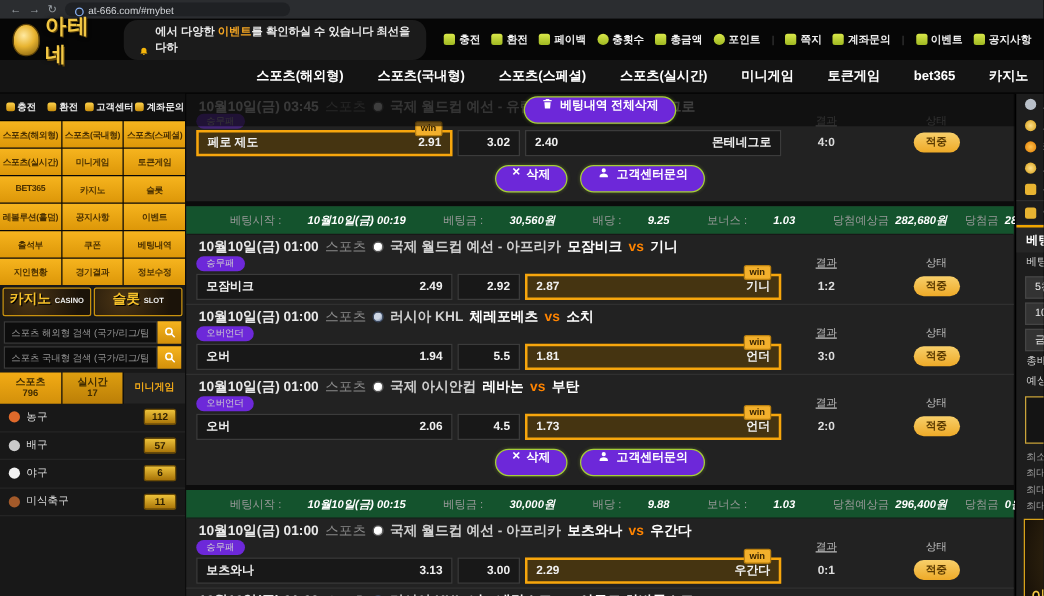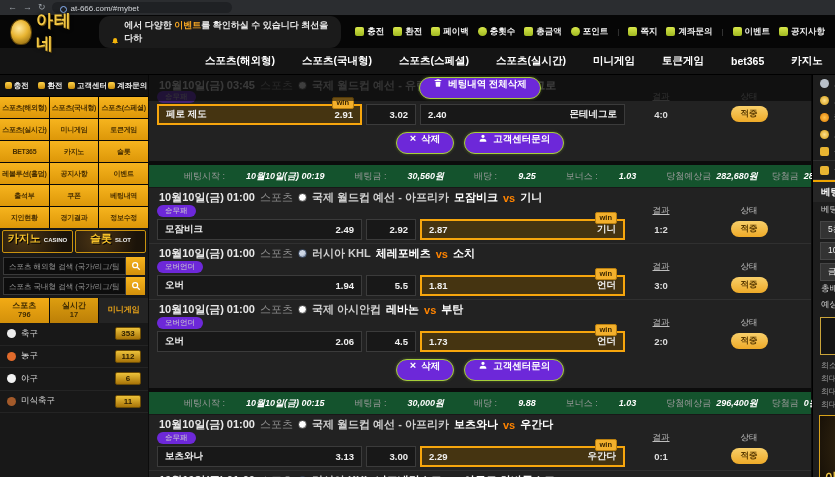--- a/index.html
+++ b/index.html
@@ -286,28 +286,28 @@
           <div class="side-tab gold2">
             <span class="st-label">실시간</span>
             <span class="st-count">17</span>
           </div>
           <div class="side-tab dark">
             <span class="st-label">미니게임</span>
           </div>
         </div>
       <div class="sports-list" id="sports-list">
           <div class="sport-row">
-            <span class="sport-ico" style="background: rgb(237, 237, 237);"></span>
-            <span class="sport-name">축구</span>
-            <span class="sport-count">353</span>
-          </div>
-          <div class="sport-row">
             <span class="sport-ico" style="background: rgb(224, 106, 43);"></span>
             <span class="sport-name">농구</span>
             <span class="sport-count">112</span>
+          </div>
+          <div class="sport-row">
+            <span class="sport-ico" style="background: rgb(201, 201, 201);"></span>
+            <span class="sport-name">배구</span>
+            <span class="sport-count">57</span>
           </div>
           <div class="sport-row">
             <span class="sport-ico" style="background: rgb(242, 242, 242);"></span>
             <span class="sport-name">야구</span>
             <span class="sport-count">6</span>
           </div>
           <div class="sport-row">
             <span class="sport-ico" style="background: rgb(163, 90, 42);"></span>
             <span class="sport-name">미식축구</span>
             <span class="sport-count">11</span>

